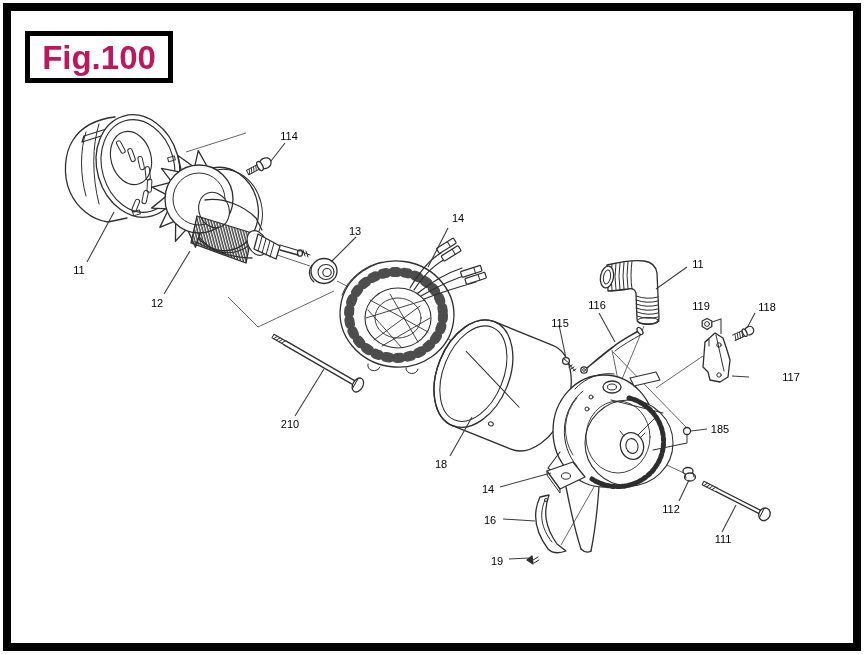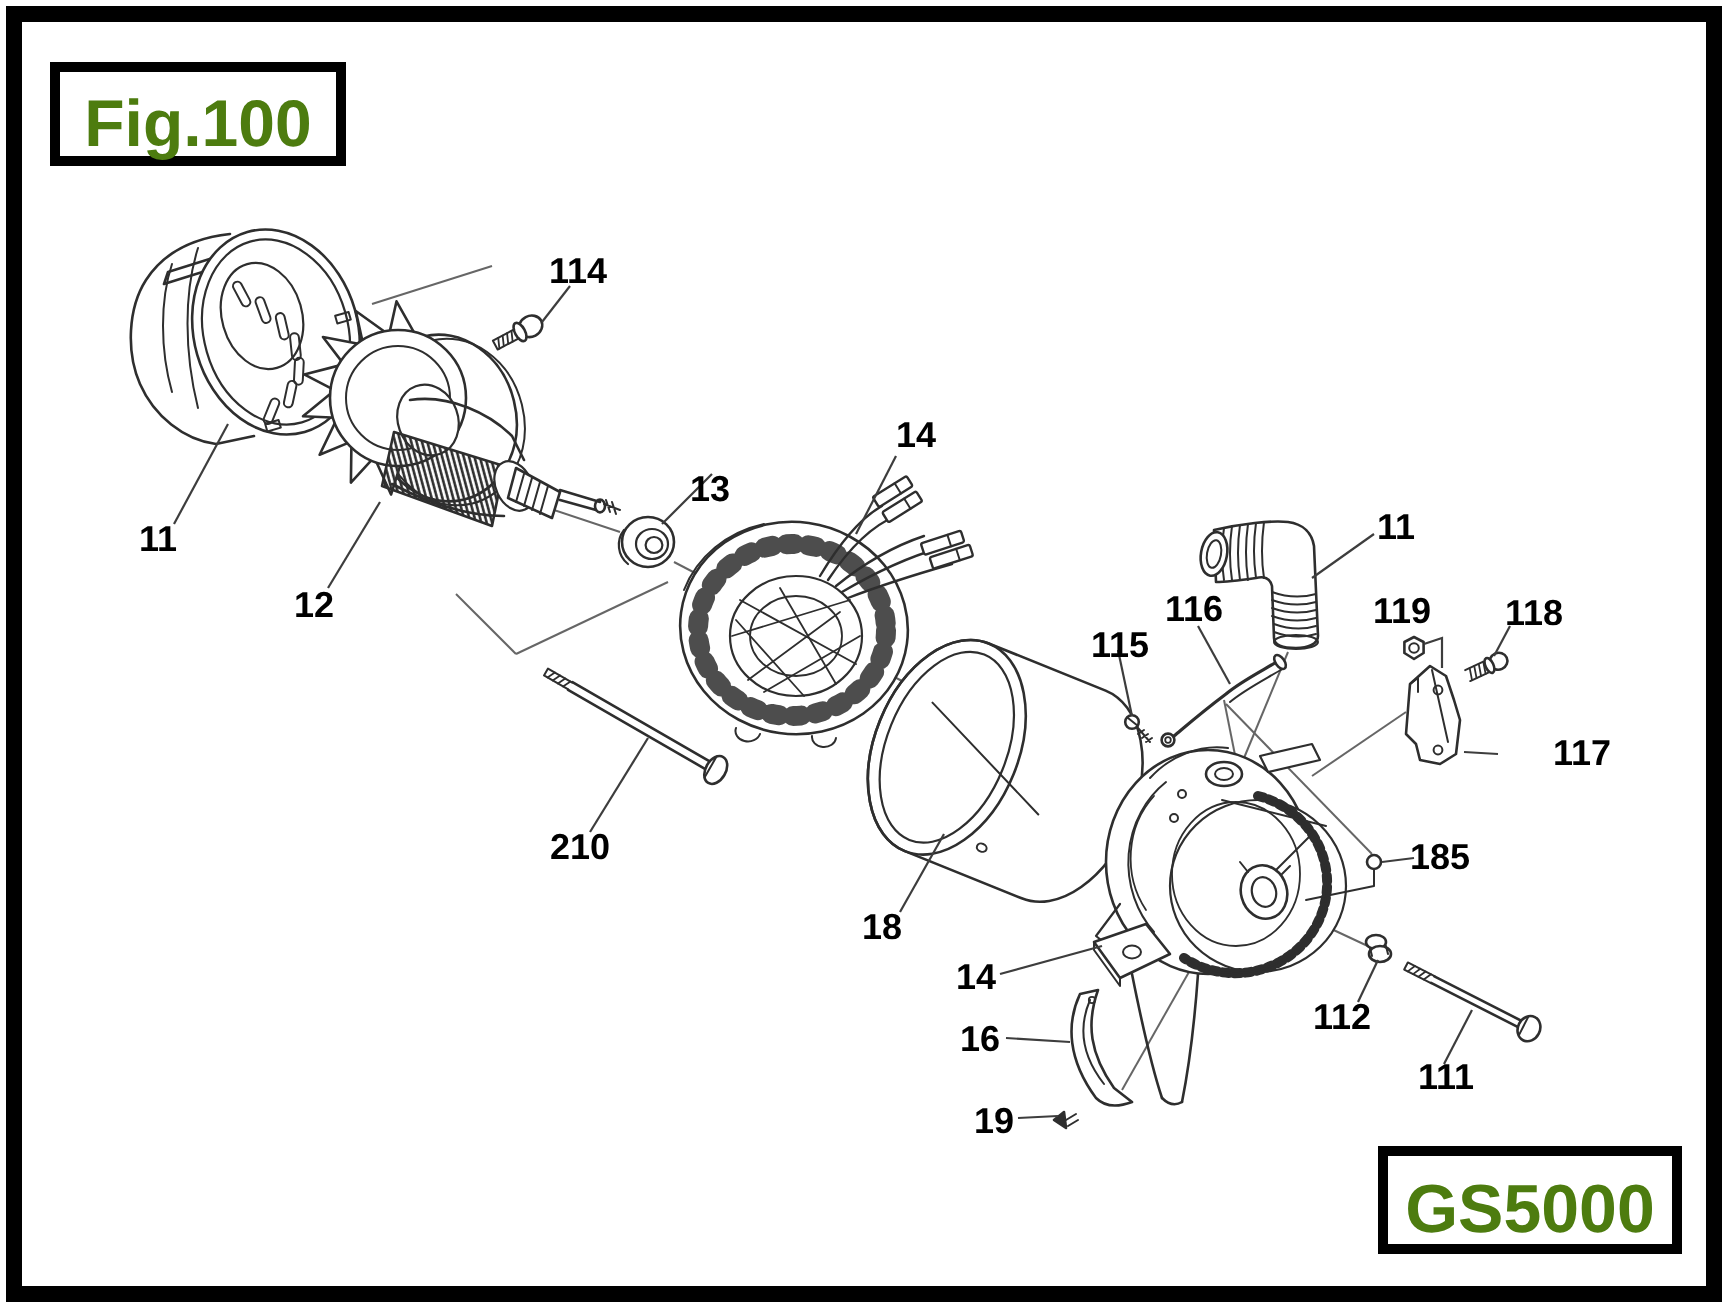--- a/index.html
+++ b/index.html
@@ -3,29 +3,29 @@
 <meta charset="utf-8">
 <style>
   html,body { margin:0; padding:0; background:#e8e8e8; }
   .stage {
     position:relative; width:864px; height:654px; background:#ffffff;
     font-family:"Liberation Sans", sans-serif; overflow:hidden; margin:0 auto;
   }
   .frame { position:absolute; inset:3px; border:8px solid #000; pointer-events:none; }
   .tag-box {
     position:absolute; border:5px solid #000; background:#fff;
-    display:flex; align-items:flex-end; justify-content:center;
-    font-weight:bold; color:#4d7c0f; line-height:1;
+    display:flex; align-items:center; justify-content:center;
+    font-weight:bold; color:#be185d; line-height:1;
   }
   .fig-box   { left:25px;  top:31px;  width:138px; height:42px; font-size:33px; }
   .model-box { left:689px; top:573px; width:142px; height:44px; font-size:34px; }
   .diagram { position:absolute; left:0; top:0; }
   .part-label {
     position:absolute; transform:translate(-50%,-50%);
-    font-weight:bold; font-size:18px; color:#000; white-space:nowrap;
+    font-weight:normal; font-size:11px; color:#000; white-space:nowrap;
   }
 </style>
 </head>
 <body>
 
 <div class="stage">
 
   <svg class="diagram" width="864" height="654" viewBox="0 0 864 654">
     <defs>
       <pattern id="hatch" width="2.6" height="4" patternUnits="userSpaceOnUse" patternTransform="rotate(-15)">
@@ -285,39 +285,36 @@
       <path d="M 559 325 L 566 358"></path>
       <path d="M 599 313 L 615 342"></path>
       <path d="M 749 377 L 732 376"></path>
       <path d="M 755 313 L 747 328"></path>
       <path d="M 712 322 L 721 319 L 721 334"></path>
     </g>
   </svg>
 
   <div class="part-label" style="left:79px;  top:270px;">11</div>
   <div class="part-label" style="left:157px; top:303px;">12</div>
-  <div class="part-label" style="left:355px; top:245px;">13</div>
+  <div class="part-label" style="left:355px; top:231px;">13</div>
   <div class="part-label" style="left:458px; top:218px;">14</div>
   <div class="part-label" style="left:488px; top:489px;">14</div>
   <div class="part-label" style="left:490px; top:520px;">16</div>
   <div class="part-label" style="left:698px; top:264px;">11</div>
   <div class="part-label" style="left:441px; top:464px;">18</div>
   <div class="part-label" style="left:497px; top:561px;">19</div>
   <div class="part-label" style="left:290px; top:424px;">210</div>
   <div class="part-label" style="left:723px; top:539px;">111</div>
   <div class="part-label" style="left:671px; top:509px;">112</div>
   <div class="part-label" style="left:720px; top:429px;">185</div>
   <div class="part-label" style="left:289px; top:136px;">114</div>
   <div class="part-label" style="left:560px; top:323px;">115</div>
   <div class="part-label" style="left:597px; top:305px;">116</div>
   <div class="part-label" style="left:765px; top:377px;margin-left:26px;">117</div>
   <div class="part-label" style="left:767px; top:307px;">118</div>
   <div class="part-label" style="left:701px; top:306px;">119</div>
 
   <div class="tag-box fig-box">
     <span>Fig.100</span>
   </div>
-  <div class="tag-box model-box">
-    <span>GS5000</span>
-  </div>
 
   <div class="frame"></div>
 </div>
 
 </body></html>

